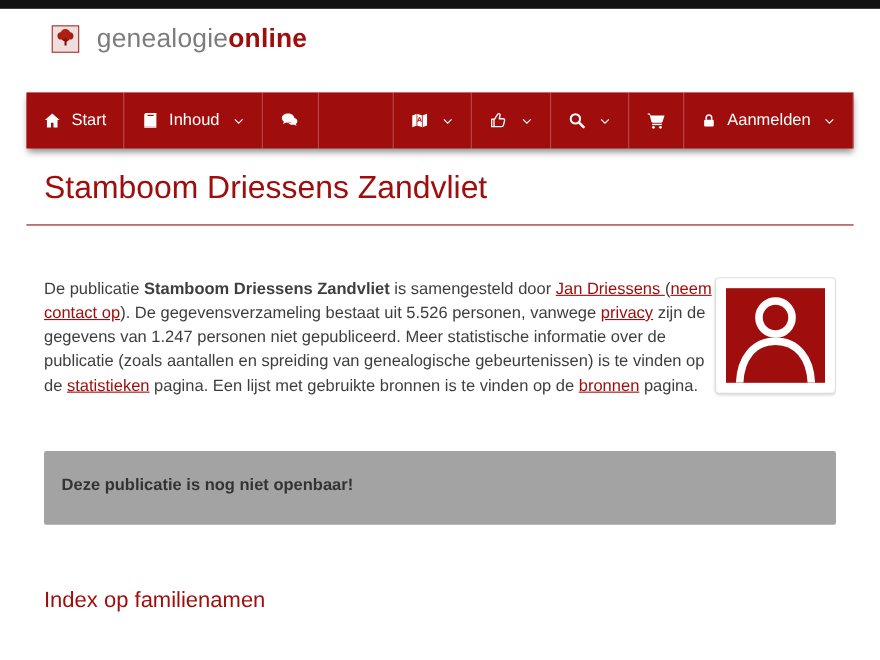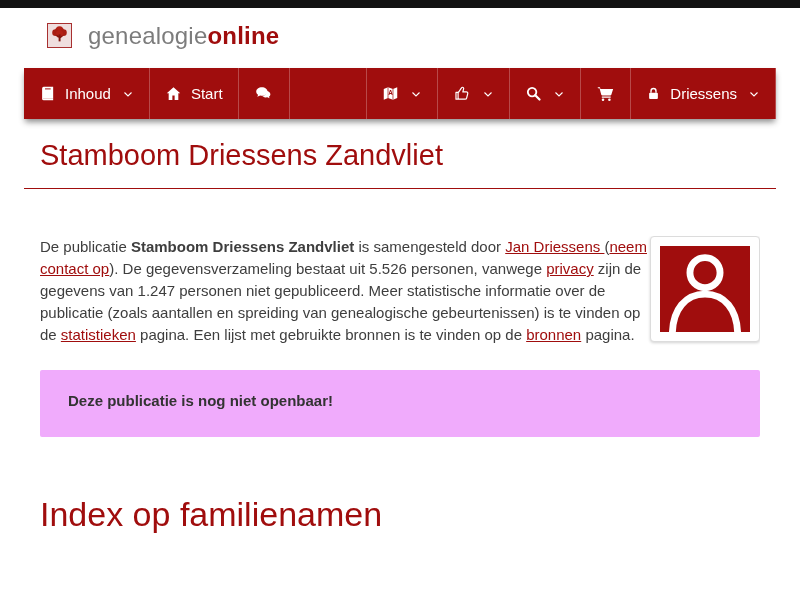--- a/index.html
+++ b/index.html
@@ -1,20 +1,20 @@
 <!DOCTYPE html>
 <html><head>
 <meta charset="utf-8">
 <style>
   * { margin:0; padding:0; box-sizing:border-box; }
   html,body { width:800px; height:600px; background:#fff; overflow:hidden;
               font-family:"Liberation Sans", sans-serif; }
   .topbar { height:8px; background:#121212; }
   
-  .header { padding:15px 24px 0 47px; height:60px; display:flex; align-items:flex-start; }
+  .header { padding:15px 24px 0 47px; height:76px; display:flex; align-items:flex-start; }
   .logo-box { width:25px; height:25px; background:#efdede; border:1px solid #a83030;
               display:flex; align-items:center; justify-content:center; }
   .brand { margin-left:16px; font-size:24px; line-height:25px; color:#7c7c7c; letter-spacing:.2px; }
   .brand b { color:#A00D0D; font-weight:700; }
   
   nav { margin:0 24px; height:51px; background:#A00D0D; display:flex; align-items:stretch;
         box-shadow:0 4px 6px -1px rgba(0,0,0,.45); }
   .nav-item { display:flex; align-items:center; gap:9px; padding:0 15px; color:#fff;
               font-size:15px; cursor:pointer; border-right:1px solid rgba(255,255,255,.25); white-space:nowrap; }
   .nav-item:first-child { border-left:none; }
@@ -24,24 +24,24 @@
   .chev { margin-left:2px; }
   
   h1 { color:#A00D0D; font-size:29px; font-weight:400; margin:20px 40px 16px; }
   hr { border:none; border-top:1px solid #A00D0D; margin:0 24px; }
   .intro-wrap { margin:47px 40px 0; overflow:hidden; }
   .avatar-frame { float:right; width:110px; height:106px; background:#fff; border:1px solid #dcdcdc;
                   border-radius:4px; padding:9px; box-shadow:0 1px 3px rgba(0,0,0,.18); }
   .avatar-red { width:100%; height:100%; background:#A00D0D; overflow:hidden; }
   .intro-text { font-size:15px; line-height:22px; color:#3e3e3e; margin-right:76px; }
   .intro-text a { color:#A00D0D; text-decoration:underline; cursor:pointer; }
-  .alert { margin:24px 40px 0; background:#f0abfc; border-radius:2px; padding:20px 28px 26px; }
+  .alert { margin:48px 40px 0; background:#a3a3a3; border-radius:2px; padding:20px 16px 26px; }
   .alert-title { font-size:15px; font-weight:700; color:#333; line-height:21px; }
   .alert-body { font-size:15px; color:#444; line-height:21px; }
-  h2 { color:#A00D0D; font-size:34px; font-weight:400; margin:58px 40px 0; }
+  h2 { color:#A00D0D; font-size:20px; font-weight:400; margin:58px 40px 0; }
 </style>
 </head>
 <body>
 
 <div class="topbar"></div>
 
 <header class="header">
   <span class="logo-box">
     <span>
       <svg width="21" height="21" viewBox="0 0 24 24">
@@ -54,39 +54,39 @@
       </svg>
     </span>
   </span>
   <div class="brand"><span>genealogie</span><b>online</b></div>
 </header>
 
 <nav>
   <div class="nav-item">
     <span>
       <svg width="17" height="17" viewBox="0 0 24 24">
+          <path d="M12 3.2l9.5 8.3h-2.7V21h-5.2v-6.2h-3.2V21H5.2v-9.5H2.5z" fill="#fff"></path>
+        </svg>
+    </span>
+    <span>Start</span>
+  </div>
+  <div class="nav-item">
+    <span>
+      <svg width="17" height="17" viewBox="0 0 24 24">
           <path d="M6.5 2.5h13.5v16.8H7c-1.2 0-2.2.6-2.6 1.6V5.5c0-1.7 1-3 2.1-3z" fill="#fff"></path>
           <path d="M4.4 20.9c.4-1 1.4-1.6 2.6-1.6h13v2.2H6.6c-1.1 0-2-.2-2.2-.6z" fill="#fff"></path>
           <path d="M8.5 5.5h8" stroke="#A00D0D" stroke-width="1.4"></path>
         </svg>
     </span>
     <span>Inhoud</span>
     <span class="chev">
       <svg width="12" height="12" viewBox="0 0 24 24">
           <path d="M5 9l7 7 7-7" fill="none" stroke="#fff" stroke-width="2.2"></path>
         </svg>
     </span>
-  </div>
-  <div class="nav-item">
-    <span>
-      <svg width="17" height="17" viewBox="0 0 24 24">
-          <path d="M12 3.2l9.5 8.3h-2.7V21h-5.2v-6.2h-3.2V21H5.2v-9.5H2.5z" fill="#fff"></path>
-        </svg>
-    </span>
-    <span>Start</span>
   </div>
   <div class="nav-item">
     <span>
       <svg width="20" height="17" viewBox="0 0 28 24">
           <path d="M11 3c4.4 0 8 2.7 8 6s-3.6 6-8 6c-.8 0-1.6-.1-2.3-.3L4.5 16.5l1.2-2.8C4.1 12.6 3 10.9 3 9c0-3.3 3.6-6 8-6z" fill="#fff"></path>
           <path d="M17.5 8.2c3 .4 5.5 2.4 5.5 4.8 0 1.4-.8 2.7-2 3.5l.9 2.3-3.2-1.4c-.6.1-1.1.2-1.7.2-2.2 0-4.2-.8-5.4-2.1 3.7-.4 6.4-3.4 5.9-7.3z" fill="#fff"></path>
         </svg>
     </span>
   </div>
 
@@ -141,21 +141,21 @@
         </svg>
     </span>
   </div>
   <div class="nav-item">
     <span>
       <svg width="15" height="16" viewBox="0 0 24 24">
           <rect x="5" y="10" width="14" height="10" rx="1.5" fill="#fff"></rect>
           <path d="M8 10V7.2a4 4 0 0 1 8 0V10" fill="none" stroke="#fff" stroke-width="2.2"></path>
         </svg>
     </span>
-    <span>Driessens</span>
+    <span>Aanmelden</span>
     <span class="chev">
       <svg width="12" height="12" viewBox="0 0 24 24">
           <path d="M5 9l7 7 7-7" fill="none" stroke="#fff" stroke-width="2.2"></path>
         </svg>
     </span>
   </div>
 </nav>
 
 <h1>Stamboom Driessens Zandvliet</h1>
 <hr>

